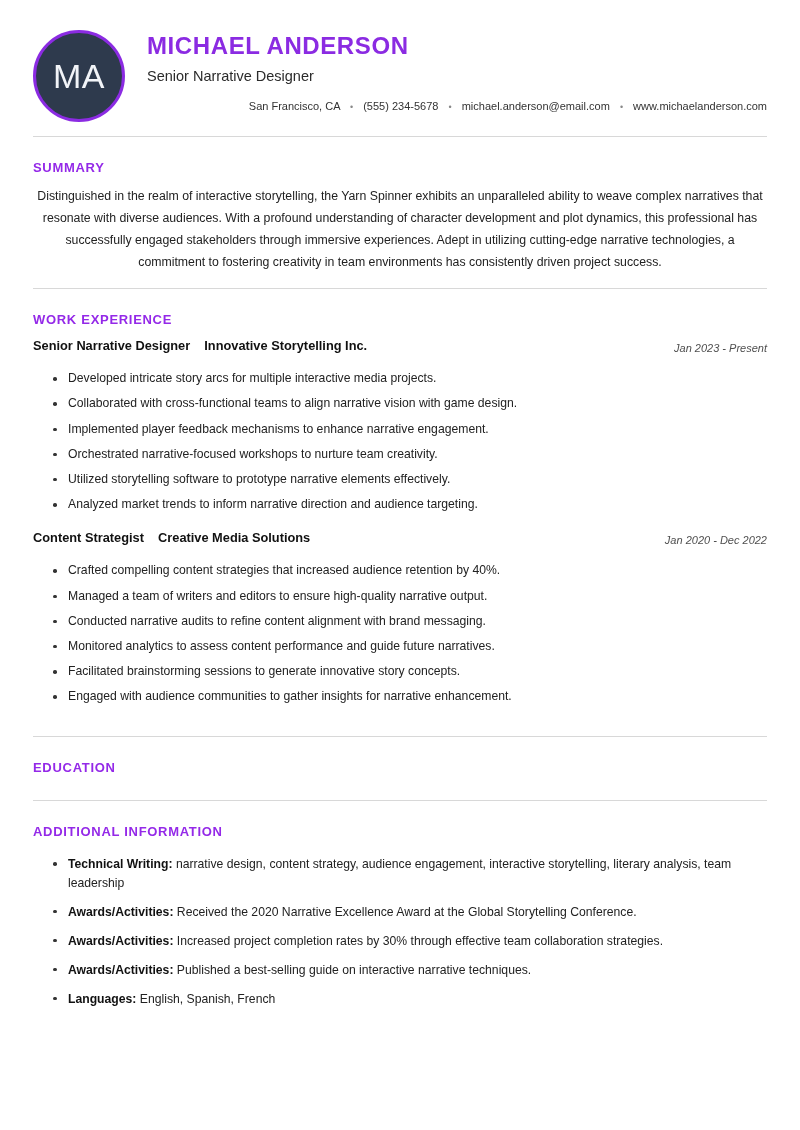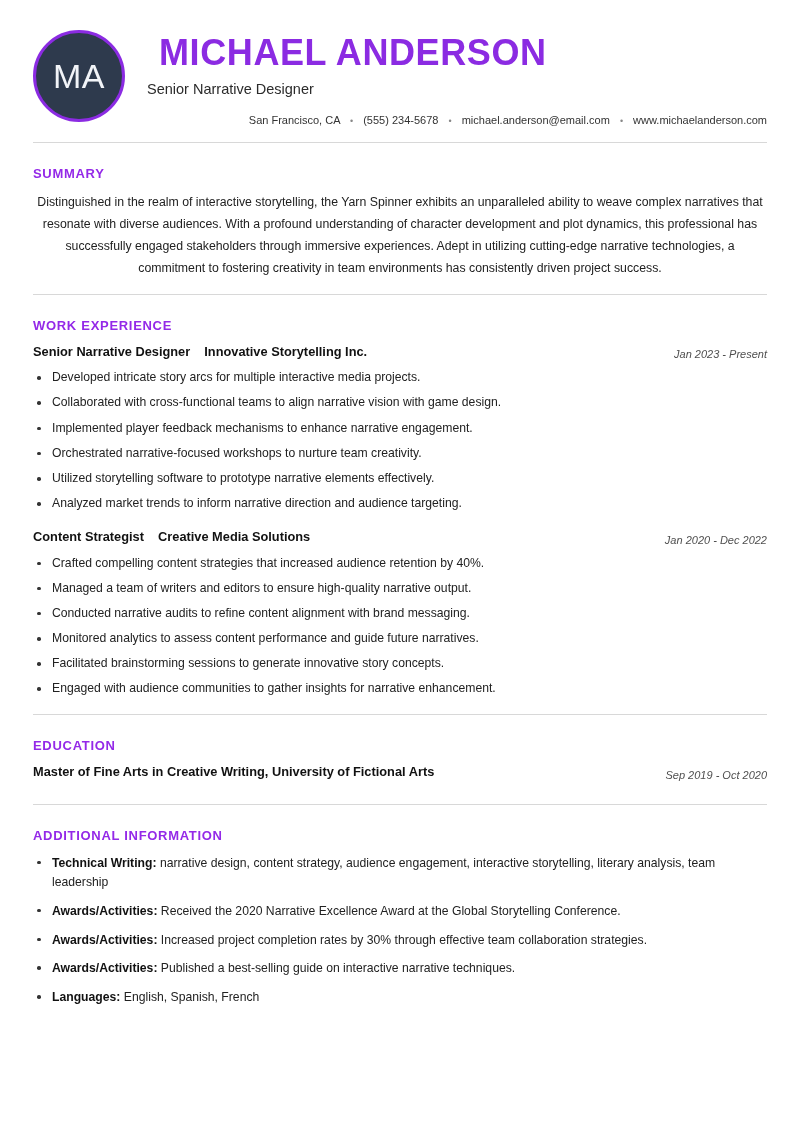--- a/index.html
+++ b/index.html
@@ -47,26 +47,26 @@
     font-weight: 400;
     letter-spacing: 0.5px;
     line-height: 1;
   }
   .header-text {
     padding-left: 22px;
     padding-top: 4px;
     flex: 1;
   }
   .name {
-    font-size: 36px;
+    font-size: 24px;
     font-weight: bold;
     color: #8b2be2;
     letter-spacing: 0.6px;
     line-height: 1.15;
-    margin: 0 0 8px 12px;
+    margin: 0 0 8px 0;
     text-transform: uppercase;
   }
   .job-subtitle {
     font-size: 14.5px;
     color: #2b2b2b;
     font-weight: 400;
     margin: 0 0 14px 0;
     line-height: 1.2;
   }
   .contact-line {
@@ -129,21 +129,21 @@
   .entry-dates {
     font-size: 11px;
     font-style: italic;
     color: #4f4f4f;
     white-space: nowrap;
     text-align: right;
   }
 
   ul.bullets {
     list-style: none;
-    margin: 0;
+    margin: 16px;
     padding: 0;
   }
   ul.bullets li {
     position: relative;
     padding-left: 19px;
     font-size: 12.2px;
     line-height: 1.45;
     color: #222222;
     margin-bottom: 7.5px;
   }
@@ -235,26 +235,20 @@
         <li>Facilitated brainstorming sessions to generate innovative story concepts.</li>
         <li>Engaged with audience communities to gather insights for narrative enhancement.</li>
       </ul>
     </div>
   </div>
 
   <hr class="divider">
 
   <div class="section">
     <div class="section-title">EDUCATION</div>
-    <div class="entry">
-      <div class="entry-head">
-        <div class="entry-heading">Master of Fine Arts in Creative Writing, University of Fictional Arts</div>
-        <div class="entry-dates">Sep 2019 - Oct 2020</div>
-      </div>
-    </div>
   </div>
 
   <hr class="divider">
 
   <div class="section">
     <div class="section-title">ADDITIONAL INFORMATION</div>
     <ul class="bullets info-list">
       <li>
         <span class="info-label">Technical Writing:</span>
         <span> narrative design, content strategy, audience engagement, interactive storytelling, literary analysis, team leadership</span>

